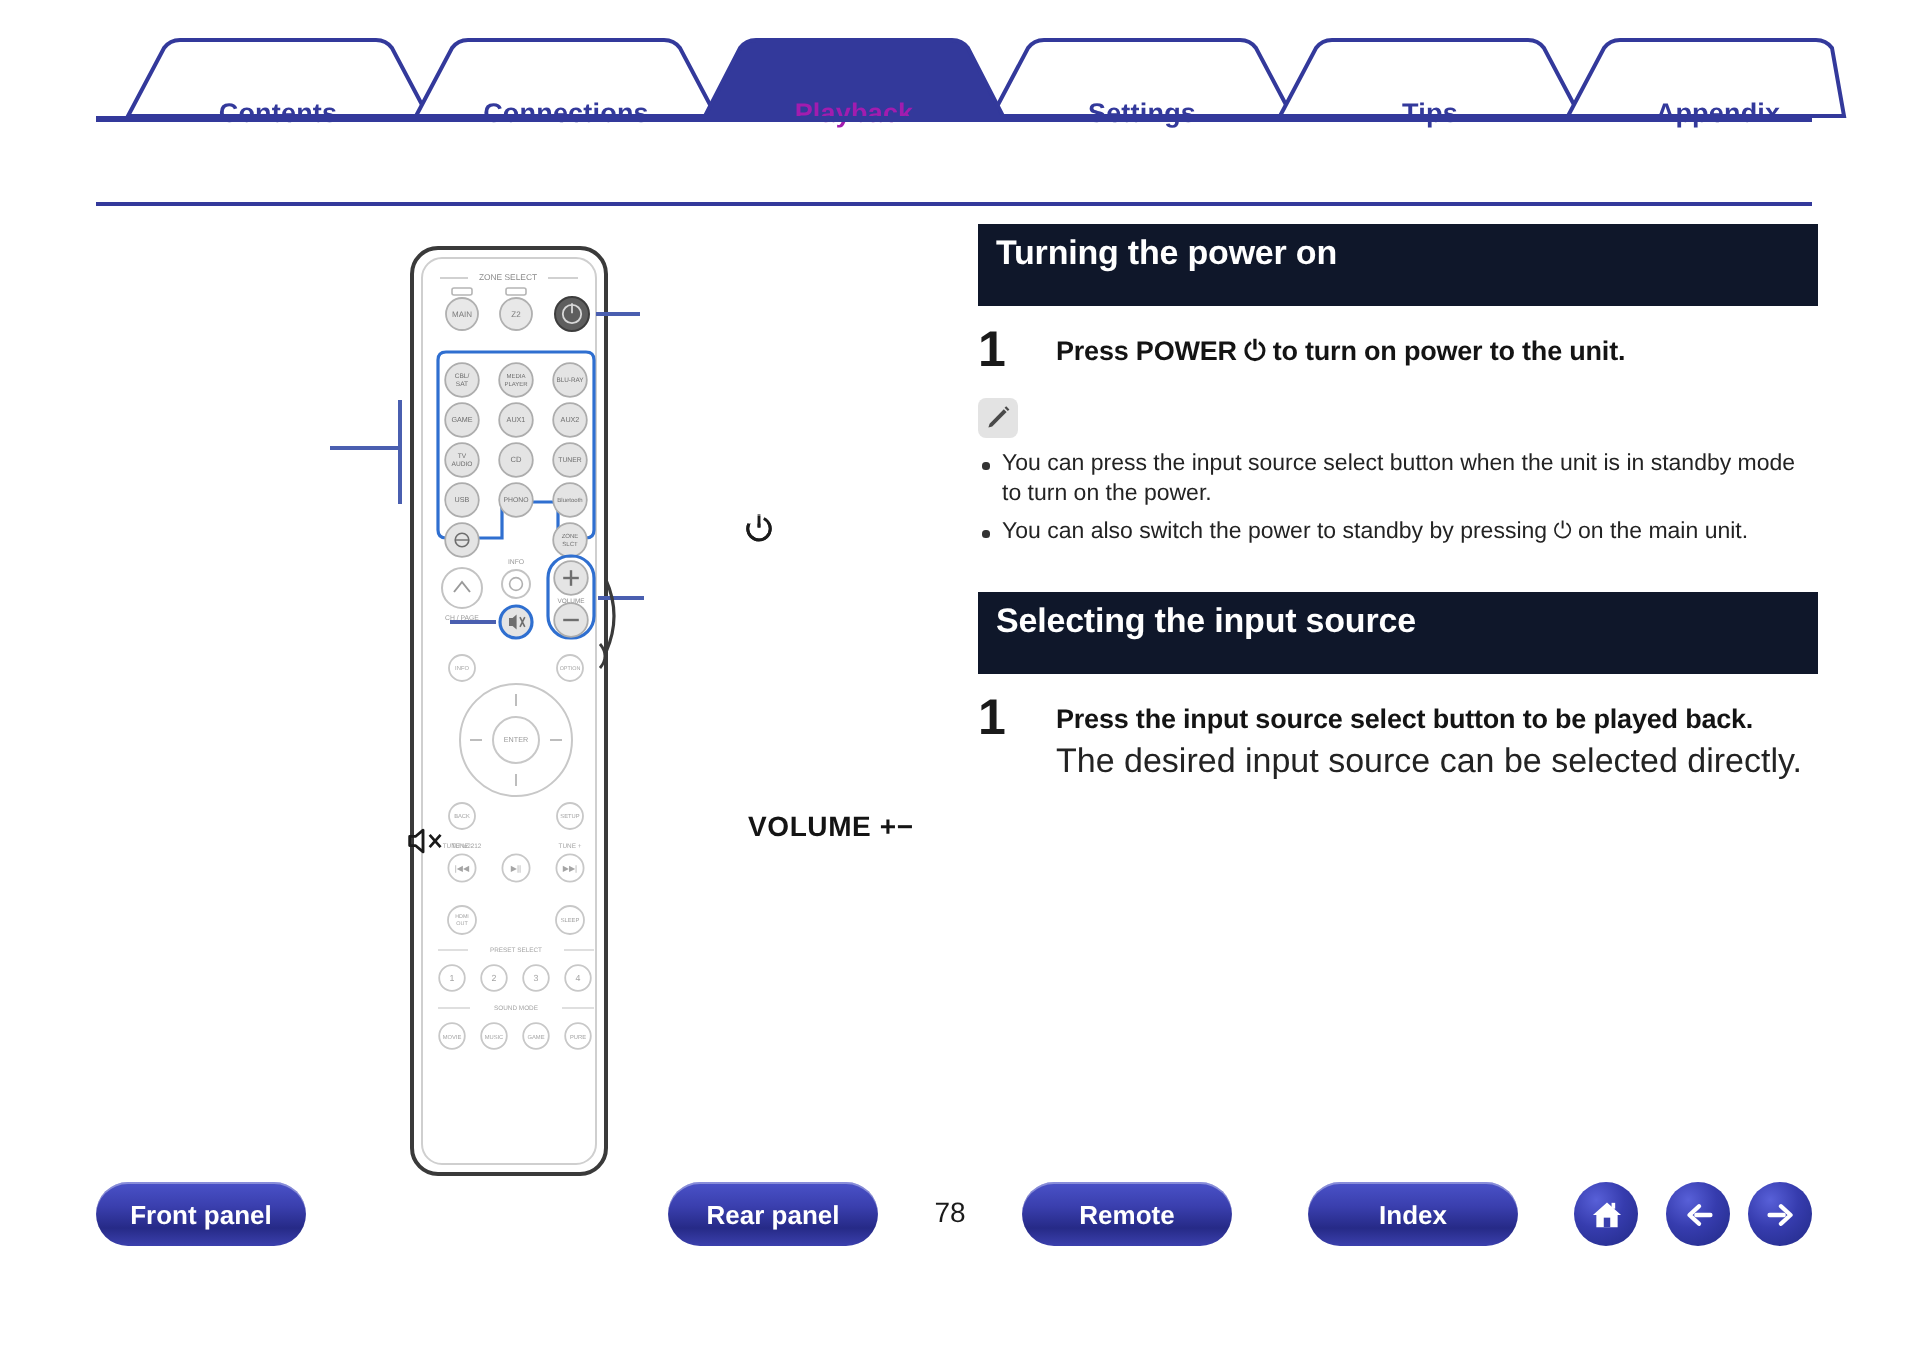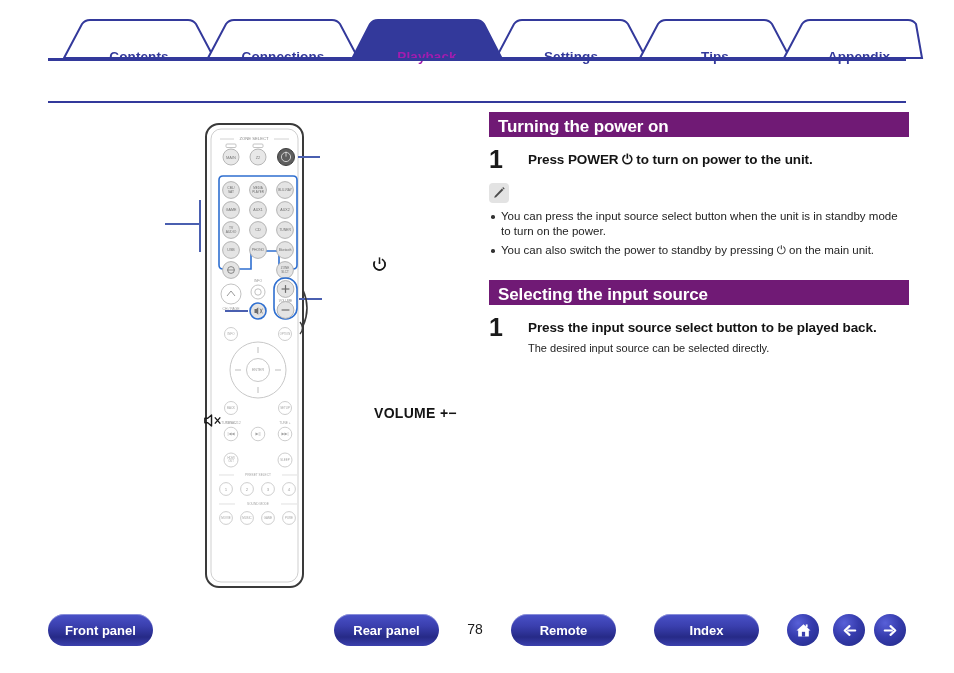--- a/index.html
+++ b/index.html
@@ -52,54 +52,54 @@
   }
   .callout-isb { left: 47px; top: 207px; text-align: right; width: 118px; }
   .callout-vol { left: 326px; top: 294px; font-size: 14px; letter-spacing: 0.3px; }
   .callout-pwr { left: 323px; top: 143px; font-size: 18px; }
   .callout-mute { left: 155px; top: 300px; font-size: 17px; }
 
   
   .content { position: absolute; left: 489px; top: 112px; width: 420px; }
 
   .sect-header {
-    background: #701a75; color: #ffffff;
+    background: #0f172a; color: #ffffff;
     font-size: 17px; font-weight: bold;
-    padding: 5px 0 0 9px;
+    padding: 5px 0 16px 9px;
     letter-spacing: -0.1px;
   }
   .step { position: relative; margin-top: 14px; padding-left: 39px; }
   .step-num {
     position: absolute; left: 0; top: -6px;
     font-size: 25px; font-weight: bold; color: #1a1a1a;
   }
   .step-title {
     font-size: 13.5px; font-weight: bold; color: #141414;
     line-height: 18px; letter-spacing: -0.1px;
   }
   .step-sub {
-    font-size: 11px; color: #232323; line-height: 17px; margin-top: 3px;
+    font-size: 17px; color: #232323; line-height: 17px; margin-top: 3px;
   }
   .note { margin-top: 14px; }
   .note-icon {
     width: 20px; height: 20px; border-radius: 4px; background: #e3e3e3;
     display: flex; align-items: center; justify-content: center;
   }
   .bullets { margin: 6px 0 0 0; padding: 0; list-style: none; }
   .bullets li {
     position: relative; padding-left: 12px;
     font-size: 11.5px; color: #232323; line-height: 15px; margin-bottom: 4px;
   }
   .bullets li::before {
     content: ""; position: absolute; left: 2px; top: 6px;
     width: 3.5px; height: 3.5px; border-radius: 50%; background: #333;
   }
 
   
-  .footer { position: absolute; left: 0; top: 614px; width: 954px; height: 46px; }
+  .footer { position: absolute; left: 0; top: 591px; width: 954px; height: 46px; }
   .pill {
     position: absolute; top: 0; height: 32px; border-radius: 16px;
     background: linear-gradient(to bottom, #4a52c8 0%, #3a3fae 38%, #262a87 72%, #3b40ad 100%);
     color: #ffffff; font-size: 13px; font-weight: bold;
     display: flex; align-items: center; justify-content: center;
     box-shadow: inset 0 1px 0 rgba(255,255,255,0.35);
     cursor: pointer;
   }
   .pagenum {
     position: absolute; top: 7px; left: 455px; width: 40px;

